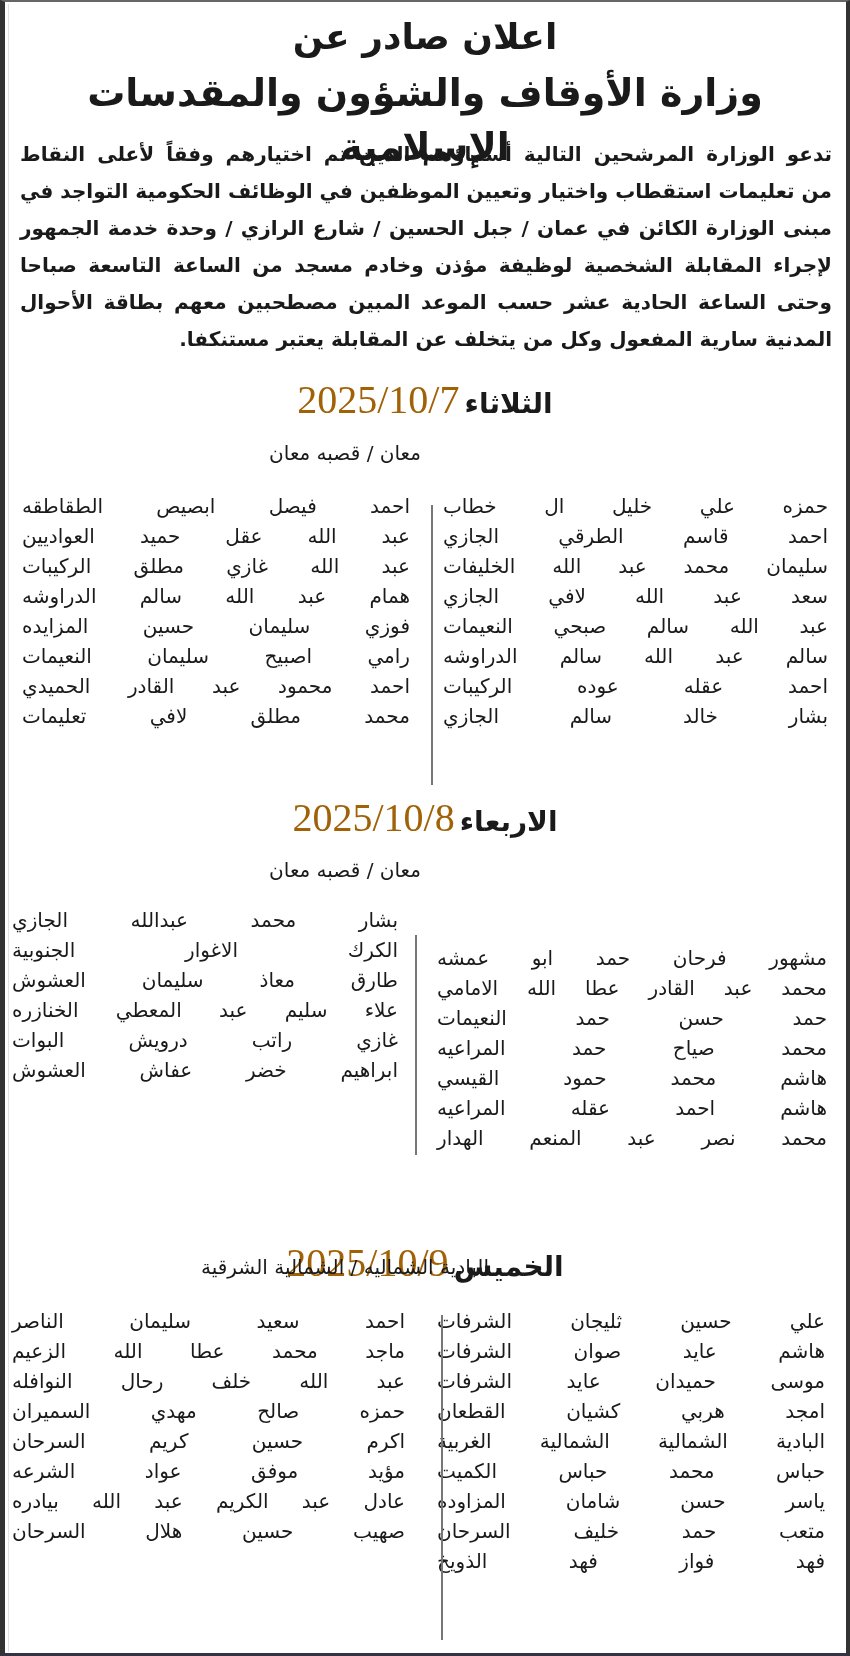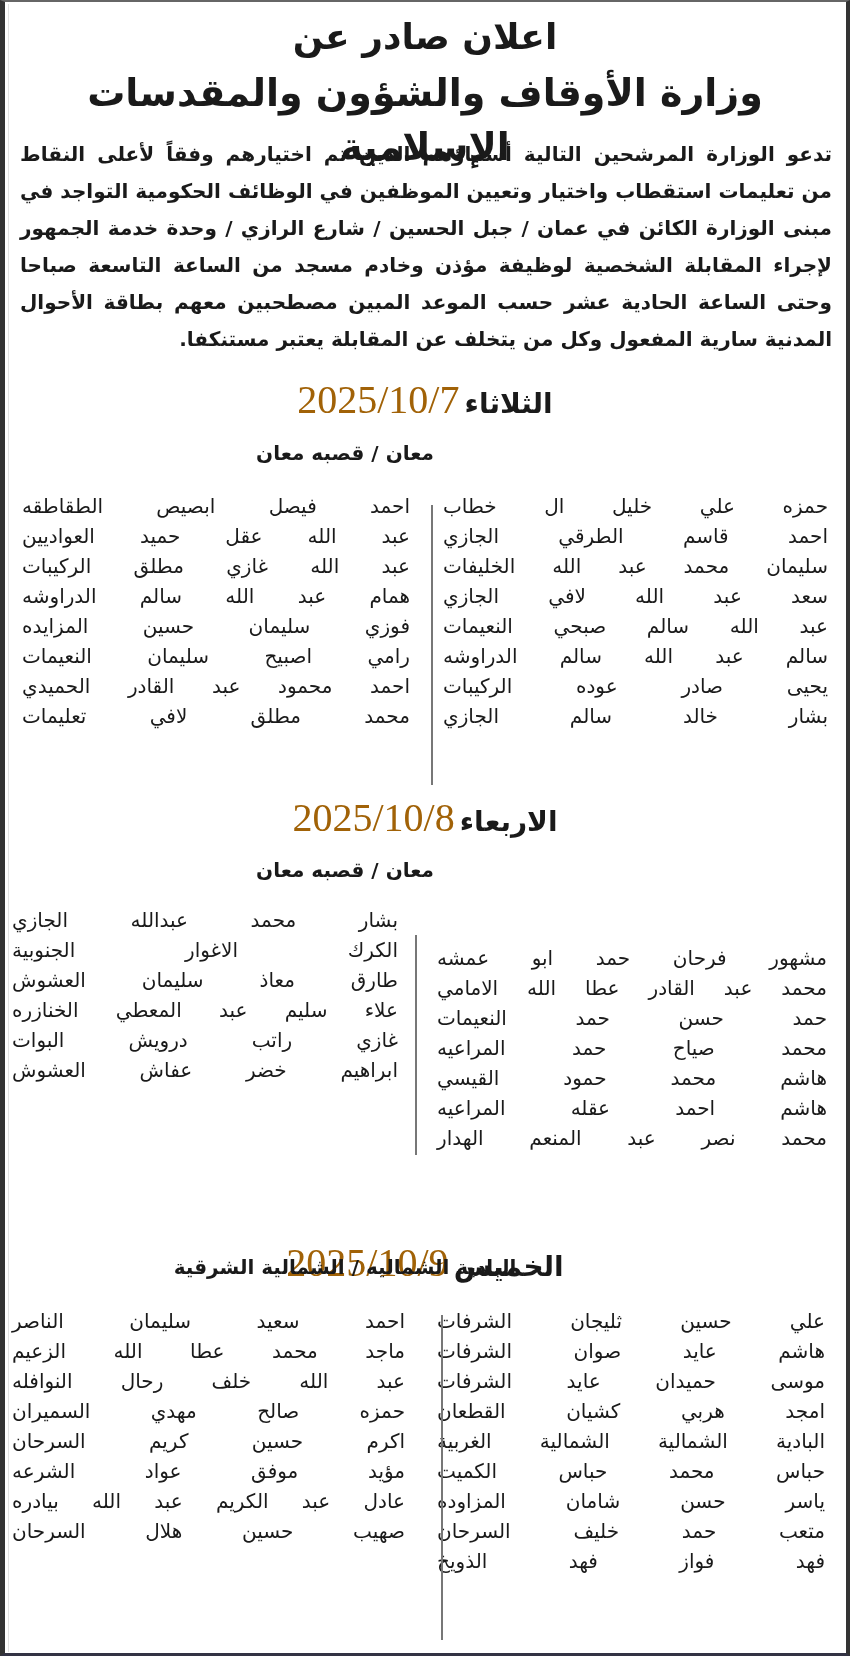--- a/index.html
+++ b/index.html
@@ -15,21 +15,21 @@
             font-size: 38px; font-weight: bold; direction: rtl; line-height: 54px; }
   .intro { position: absolute; top: 136px; left: 20px; width: 812px; direction: rtl;
            text-align: justify; font-size: 20px; font-weight: bold; line-height: 37px; }
   .intro span { display: block; text-align-last: justify; white-space: nowrap; }
   .intro span.last { text-align-last: right; }
   .date-line { position: absolute; left: 0; width: 850px; text-align: center; direction: rtl;
                line-height: 44px; }
   .date-day { font-size: 28px; font-weight: bold; }
   .date-num { font-family: Liberation Serif, serif; font-size: 40px; color: #a16207; direction: ltr; unicode-bidi: isolate; }
   .region { position: absolute; left: 0; width: 690px; text-align: center; direction: rtl;
-            font-size: 20px; font-weight: bold; line-height: 30px; }
+            font-size: 20px; font-weight: normal; line-height: 30px; }
   .col { position: absolute; direction: rtl; font-size: 20px; line-height: 30px; letter-spacing: 0.5px; }
   .col div { white-space: nowrap; text-align: justify; text-align-last: justify; }
   .divider { position: absolute; width: 2px; background: #777; }
 </style>
 </head>
 <body>
 
 <div class="frame"></div>
 <div class="inner-line"></div>
 
@@ -51,21 +51,21 @@
 </div>
 <div class="region" style="top:438px;">معان / قصبه معان</div>
 
 <div class="col" style="top:491px; left:443px; width:385px;">
   <div>حمزه علي خليل ال خطاب</div>
   <div>احمد قاسم الطرقي الجازي</div>
   <div>سليمان محمد عبد الله الخليفات</div>
   <div>سعد عبد الله لافي الجازي</div>
   <div>عبد الله سالم صبحي النعيمات</div>
   <div>سالم عبد الله سالم الدراوشه</div>
-  <div>يحيى صادر عوده الركيبات</div>
+  <div>احمد عقله عوده الركيبات</div>
   <div>بشار خالد سالم الجازي</div>
 </div>
 <div class="divider" style="left:431px; top:505px; height:280px;"></div>
 <div class="col" style="top:491px; left:22px; width:388px;">
   <div>احمد فيصل ابصيص الطقاطقه</div>
   <div>عبد الله عقل حميد العواديين</div>
   <div>عبد الله غازي مطلق الركيبات</div>
   <div>همام عبد الله سالم الدراوشه</div>
   <div>فوزي سليمان حسين المزايده</div>
   <div>رامي اصبيح سليمان النعيمات</div>

